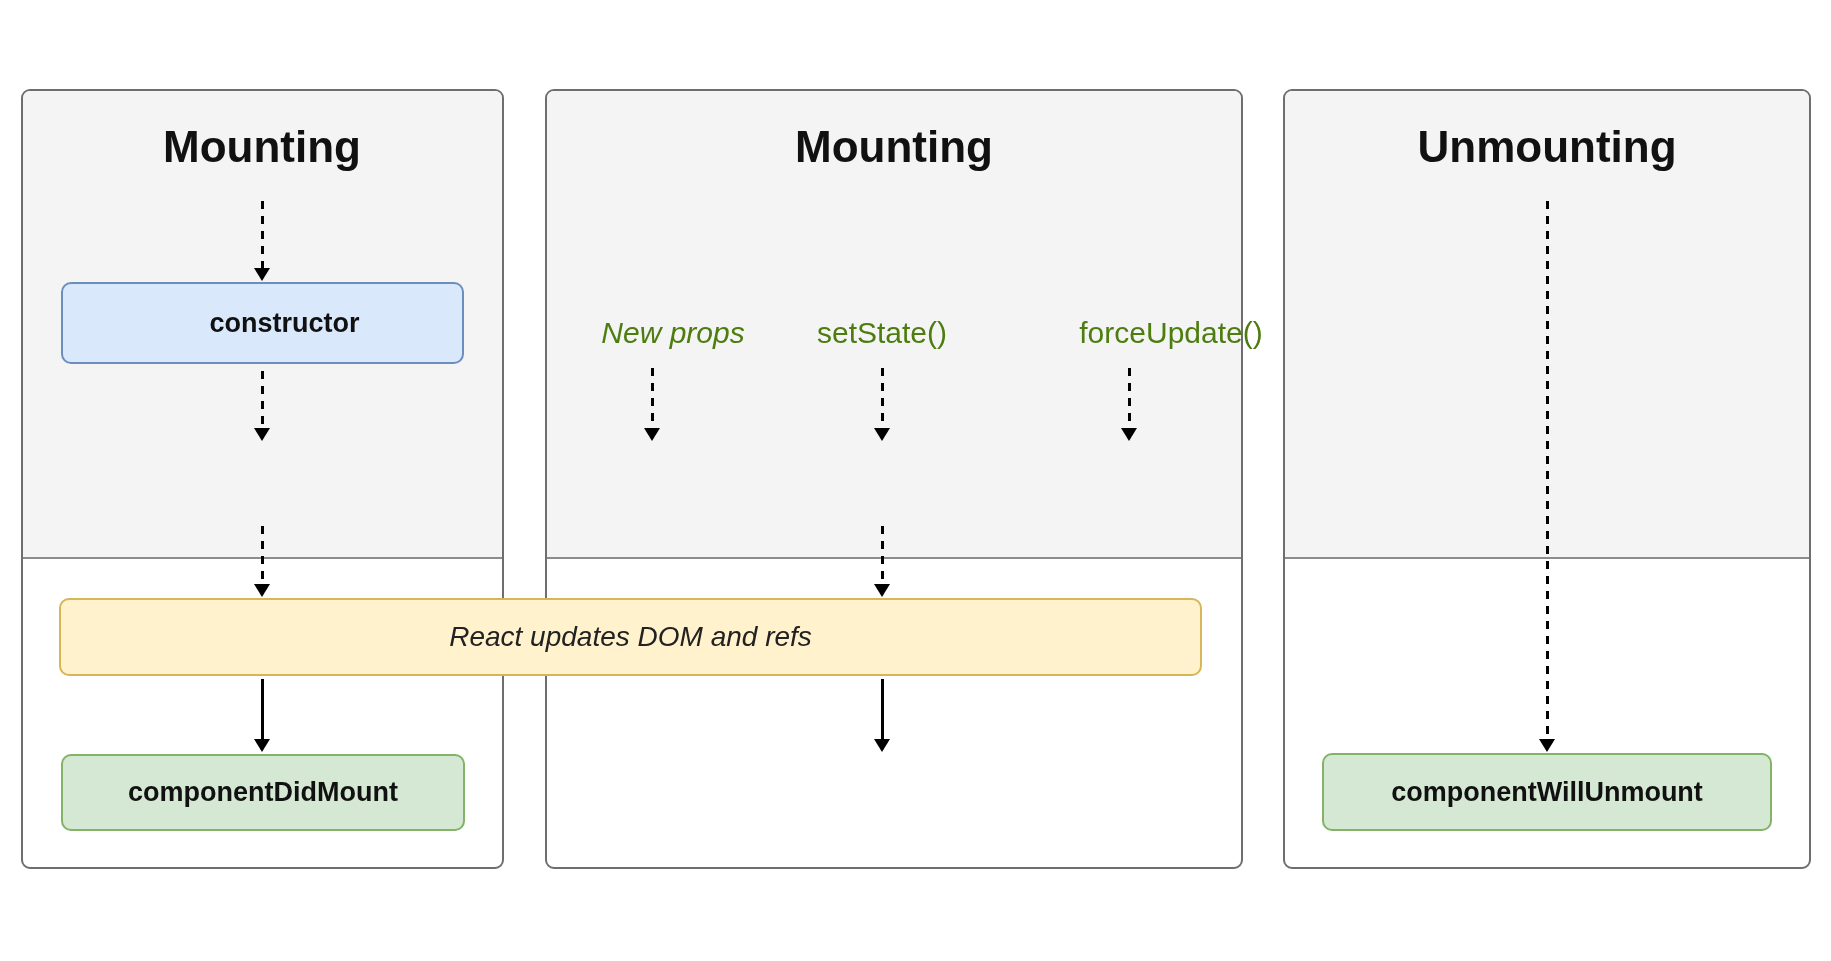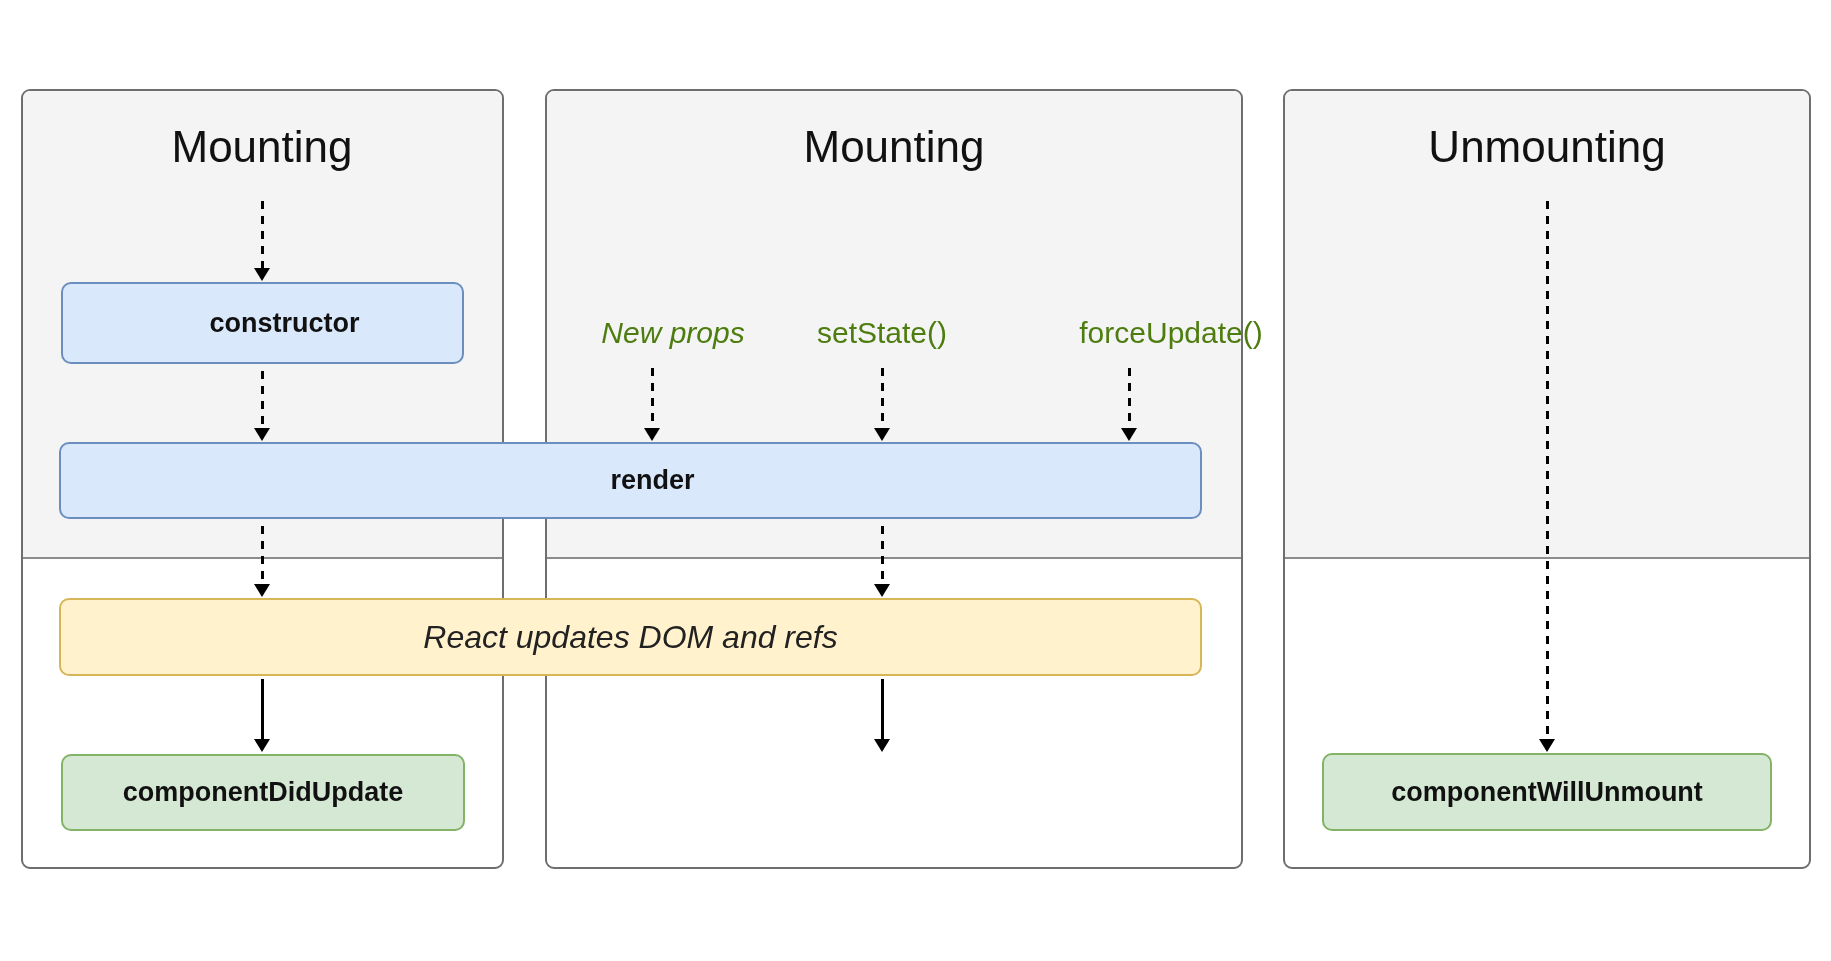--- a/index.html
+++ b/index.html
@@ -11,32 +11,32 @@
           border:2px solid var(--column-border,#6e6e6e);border-radius:9px;
           background:#ffffff;overflow:hidden;}
   .col-mounting{left:21px;width:483px;}
   .col-updating{left:545px;width:698px;}
   .col-unmounting{left:1283px;width:528px;}
   .phase-top{height:466px;background:var(--column-fill,#f4f4f4);
              border-bottom:2px solid #8c8c8c;}
 
   
   .col-title{position:absolute;top:122px;transform:translateX(-50%);
-             font-size:44px;font-weight:400;color:#111;white-space:nowrap;margin:0;}
+             font-size:44px;font-weight:700;color:#111;white-space:nowrap;margin:0;}
   .title-mounting{left:262px;}
   .title-updating{left:894px;}
   .title-unmounting{left:1547px;}
 
   
   .node{position:absolute;box-sizing:border-box;border-radius:10px;
         display:flex;align-items:center;justify-content:center;
         font-weight:700;font-size:27px;color:#111;white-space:nowrap;}
   .node.blue{background:var(--method-fill,#dae8fc);border:2px solid var(--method-border,#6c8ebf);padding-left:44px;}
   .node.yellow{background:var(--side-effect-fill,#fff2cc);border:2px solid var(--side-effect-border,#d6b656);
-               font-weight:400;font-style:italic;font-size:32px;color:#222;}
+               font-weight:400;font-style:italic;font-size:28px;color:#222;}
   .node.green{background:var(--commit-fill,#d5e8d4);border:2px solid var(--commit-border,#82b366);}
   .n-constructor{left:61px;top:282px;width:403px;height:82px;}
   .n-render{left:59px;top:442px;width:1143px;height:77px;}
   .n-dom{left:59px;top:598px;width:1143px;height:78px;}
   .n-didmount{left:61px;top:754px;width:404px;height:77px;}
   .n-didupdate{left:584px;top:753px;width:619px;height:78px;}
   .n-willunmount{left:1322px;top:753px;width:450px;height:78px;}
 
   
   .trigger{position:absolute;top:316px;transform:translateX(-50%);
@@ -123,18 +123,17 @@
   <div class="arrow solid a9">
     <div class="shaft"></div>
     <div class="head"></div>
   </div>
   <div class="arrow dashed a10">
     <div class="shaft"></div>
     <div class="head"></div>
   </div>
 
   <div class="node blue n-constructor">constructor</div>
-  <div class="node blue n-render">render</div>
   <div class="node yellow n-dom">React updates DOM and refs</div>
-  <div class="node green n-didmount">componentDidUpdate</div>
+  <div class="node green n-didmount">componentDidMount</div>
   <div class="node green n-willunmount">componentWillUnmount</div>
 
 </div>
 
 </body></html>

